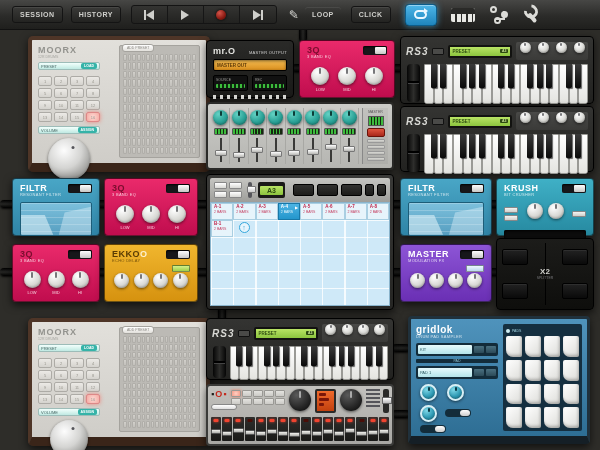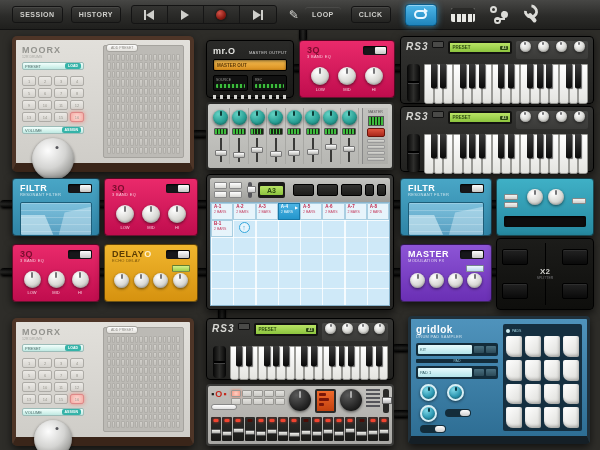--- a/index.html
+++ b/index.html
@@ -74,21 +74,21 @@
     box-shadow:inset 0 1px 2px #000; }
   .toggle::after { content:''; position:absolute; right:1px; top:1px; width:11px; height:7px; border-radius:1px;
     background:linear-gradient(#fdfdfd,#c8c8c6); }
   .sublabel { font-size:4px; color:rgba(255,255,255,.75); letter-spacing:.3px; line-height:1.2; }
   .klabel { font-size:4px; color:rgba(255,255,255,.8); text-align:center; margin-top:2px; min-height:5px; }
   .kcol { display:flex; flex-direction:column; align-items:center; }
 
   
   .moorx { background:linear-gradient(#e2e0db,#cfcdc8);
     border:4px solid #4e3527; border-bottom:9px solid #3a2519; border-radius:5px;
-    padding:5px 6px; display:flex; gap:19px; }
+    padding:5px 6px; display:flex; gap:19px;margin-left:16px; }
   .mx-left { width:62px; display:flex; flex-direction:column; }
   .mx-logo { font-size:9px; font-weight:bold; color:#93938e; letter-spacing:1px; }
   .mx-sub { font-size:3.5px; color:#a5a5a0; margin-bottom:3px; }
   .mx-lcd { height:10px; background:linear-gradient(#f2fffc,#bfe9e2); border:1px solid #9dbcb8;
     border-radius:2px; display:flex; align-items:center; justify-content:space-between;
     font-size:4px; color:#4a6a68; padding:0 2px; margin-bottom:4px; }
   .mx-lcd b { background:#35b3a8; color:#fff; font-size:3.5px; border-radius:2px; padding:1px 3px; }
   .mx-keypad { display:grid; grid-template-columns:repeat(4,1fr); gap:2px; margin:2px 0 4px; }
   .mx-keypad .key { height:10px; background:linear-gradient(#eceae6,#d5d3ce); border:1px solid #adaba6;
     border-radius:2px; font-size:4px; color:#99978f; display:flex; align-items:center; justify-content:center; }
@@ -145,21 +145,21 @@
   .ekko { background:linear-gradient(#f0b62e,#d6920f); }
   .ekko .fx-logo { color:#5a3c04; }
   .ekko .fx-logo span { color:#fdf0cf; }
   .whirl { background:linear-gradient(#8d55d6,#6a2fb4); }
   .mini-lcd { width:18px; height:7px; border-radius:1px; border:1px solid rgba(0,0,0,.4);
     background:linear-gradient(#eef7ff,#bcd8ee); }
   .mini-lcd.green { background:linear-gradient(#d4f08a,#9ecf4a); }
 
   
   .rs3 { background:linear-gradient(#343432,#222220); border:1px solid #000; padding:4px 5px; display:flex; flex-wrap:wrap; }
-  .rs3-head { width:100%; height:20px; display:flex; align-items:flex-start; gap:4px; }
+  .rs3-head { width:100%; height:20px; display:flex; align-items:center; gap:4px; }
   .rs3-logo { font-size:10px; font-weight:bold; color:#d8d8d4; letter-spacing:1px; font-style:italic; }
   .rs3-mini { width:12px; height:7px; background:#4a4a48; border:1px solid #111; border-radius:1px; }
   .rs3-lcd { width:64px; height:13px; background:linear-gradient(#b9e465,#8cc43e); border:2px solid #121210;
     border-radius:2px; font-size:4.5px; font-weight:bold; color:#2c4a10; display:flex; align-items:center;
     justify-content:space-between; padding:0 2px; }
   .rs3-lcd b { background:#2c4a10; color:#cfe89a; font-size:3.5px; padding:0 2px; border-radius:1px; }
   .rs3-kpanel { flex:1; height:18px; background:linear-gradient(#4a4a48,#3a3a38); border-radius:2px;
     display:flex; justify-content:space-around; align-items:center; }
   .rs3-kpanel .knob { width:11px; height:11px; }
   .rs3-wheel { width:13px; height:38px; background:linear-gradient(90deg,#050505,#2e2e2c 50%,#050505);
@@ -922,20 +922,27 @@
       </div>
     <div class="toggle"></div>
   </div>
   <div class="filtr-screen">
     <div class="filtr-curve"></div>
     <div class="filtr-curve2"></div>
   </div>
 </div>
 
 <div class="device fx krush" style="left:496px;top:178px;width:98px;height:58px">
+  <div class="fx-head">
+    <div>
+        <div class="fx-logo">KRUSH</div>
+      <div class="sublabel">BIT CRUSHER</div>
+      </div>
+    <div class="toggle"></div>
+  </div>
   <div class="krush-mid">
     <div class="krush-btns">
         <i></i>
         <i></i>
       </div>
     <div class="fx-knobs" style="flex:1;margin-top:0">
         <div class="kcol">
           <div class="knob" style="width: 16px; height: 16px;"></div>
           <div class="klabel"></div>
         </div>
@@ -971,21 +978,21 @@
       <div class="kcol">
         <div class="knob" style="width: 17px; height: 17px;"></div>
         <div class="klabel">HI</div>
       </div>
     </div>
 </div>
 
 <div class="device fx ekko" style="left:104px;top:244px;width:94px;height:58px">
   <div class="fx-head">
     <div>
-        <div class="fx-logo"><span style="color:#5a3c04">DELAY</span><span>O</span></div>
+        <div class="fx-logo"><span style="color:#5a3c04">EKKO</span><span>O</span></div>
       <div class="sublabel" style="color:rgba(90,60,4,.8)">ECHO DELAY</div>
       </div>
     <div class="toggle"></div>
   </div>
   <div style="display:flex;justify-content:flex-end;margin-top:1px">
       <span class="mini-lcd green"></span>
     </div>
   <div class="fx-knobs" style="margin-top:1px">
       <div class="kcol">
         <div class="knob" style="width: 15px; height: 15px;"></div>

